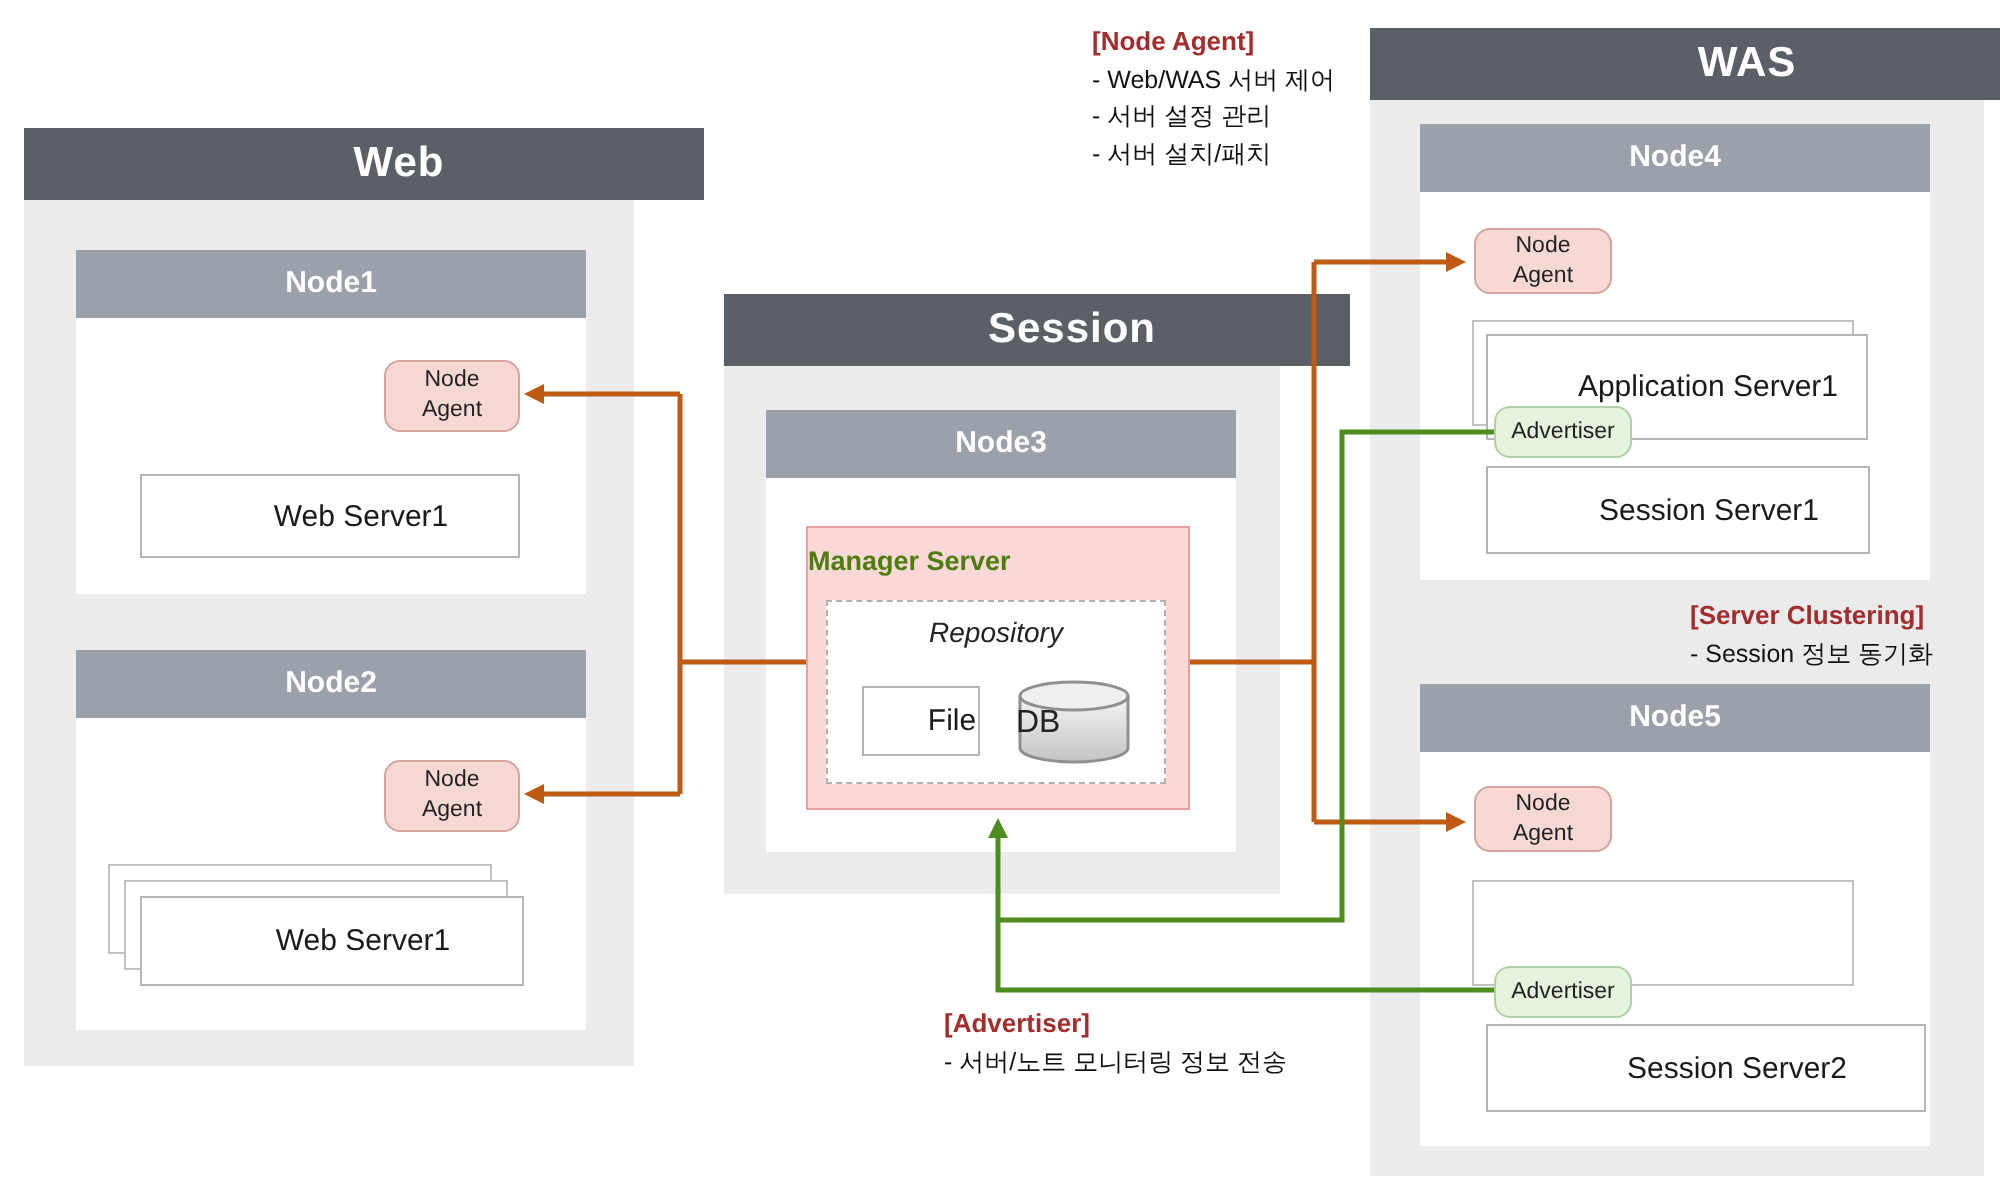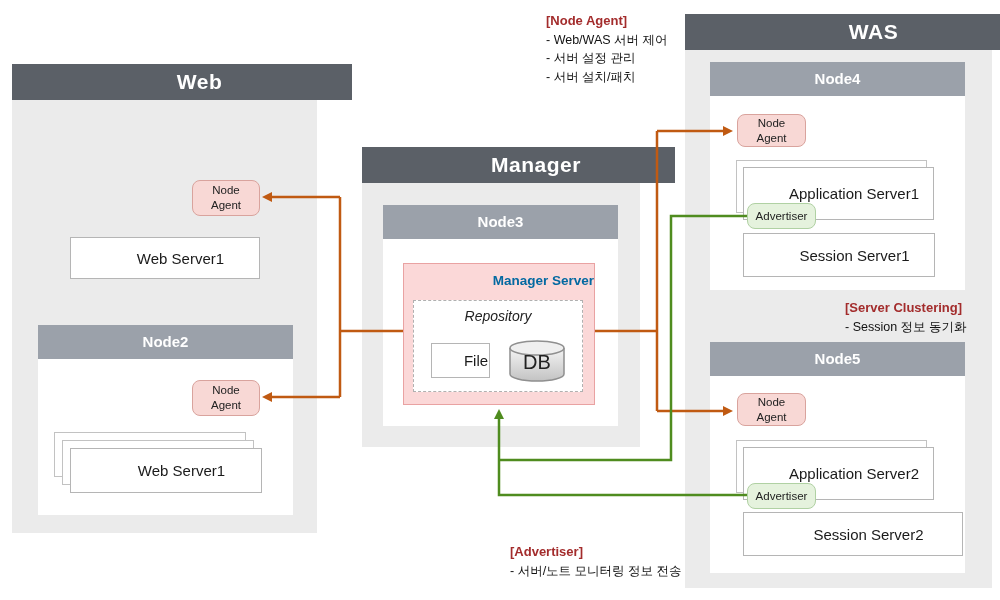--- a/index.html
+++ b/index.html
@@ -47,62 +47,65 @@
   .advertiser{
     background:#e5f2dd;border:1px solid #b0d1a3;border-radius:8px;
     display:flex;align-items:center;justify-content:center;
     font-size:11.5px;color:#222222;
   }
   #manager-server{
     left:403px;top:263px;width:192px;height:142px;
     background:#fbd8d8;border:1px solid #e9a2a2;
   }
   #manager-server-title{
-    position:absolute;left:0;top:9px;width:100%;text-align:right;
-    font-size:13.5px;font-weight:600;color:#0369a1;
+    position:absolute;left:0;top:9px;width:100%;text-align:left;
+    font-size:13.5px;font-weight:600;color:#4d7c0f;
   }
   #repository{
     left:413px;top:300px;width:170px;height:92px;
     background:#ffffff;border:1.5px dashed #b0b0b0;font-style:italic;
   }
   #repository-title{
     position:absolute;left:0;top:7px;width:100%;text-align:center;
     font-size:14px;color:#222222;
   }
   #file-box{left:431px;top:343px;width:59px;height:35px;text-align:center;}
   #db{left:508px;top:340px;width:58px;height:42px;}
   #db-label{left:508px;top:350px;width:58px;height:24px;line-height:24px;
-    text-align:center;font-size:20px;color:#222222;}
+    text-align:left;font-size:16px;color:#222222;}
 
   
   .note{line-height:18.5px;}
   .note-title{font-size:13px;font-weight:bold;color:#a32c2c;}
   .note-item{font-size:12.5px;color:#111111;}
   #note-node-agent{left:546px;top:12px;width:160px;}
   #note-clustering{left:845px;top:299px;width:160px;}
-  #note-advertiser{left:510px;top:503px;width:220px;margin-top:40px;}
+  #note-advertiser{left:472px;top:503px;width:220px;}
 
   
   #wires{position:absolute;left:0;top:0;pointer-events:none;}
 </style>
 </head>
 <body>
 
 <div id="canvas">
 
   <div class="abs panel" id="panel-web">
     <div class="panel-header">Web</div>
   </div>
   <div class="abs panel" id="panel-manager">
-    <div class="panel-header">Manager</div>
+    <div class="panel-header">Session</div>
   </div>
   <div class="abs panel" id="panel-was">
     <div class="panel-header">WAS</div>
   </div>
 
+  <div class="abs node" id="node1">
+    <div class="node-header">Node1</div>
+  </div>
   <div class="abs node" id="node2">
     <div class="node-header">Node2</div>
   </div>
   <div class="abs node" id="node3">
     <div class="node-header">Node3</div>
   </div>
   <div class="abs node" id="node4">
     <div class="node-header">Node4</div>
   </div>
   <div class="abs node" id="node5">
@@ -137,21 +140,20 @@
   <div class="abs" id="db-label">DB</div>
 
   <div class="abs agent" style="left:737px;top:114px;width:69px;height:33px;">Node Agent</div>
   <div class="abs stack-layer" style="left:736px;top:160px;width:191px;height:53px;"></div>
   <div class="abs server-box" style="left:743px;top:167px;width:191px;height:53px;">Application Server1</div>
   <div class="abs advertiser" style="left:747px;top:203px;width:69px;height:26px;">Advertiser</div>
   <div class="abs server-box" style="left:743px;top:233px;width:192px;height:44px;">Session Server1</div>
 
   <div class="abs agent" style="left:737px;top:393px;width:69px;height:33px;">Node Agent</div>
   <div class="abs stack-layer" style="left:736px;top:440px;width:191px;height:53px;"></div>
-  <div class="abs server-box" style="left:743px;top:447px;width:191px;height:53px;">Application Server2</div>
   <div class="abs advertiser" style="left:747px;top:483px;width:69px;height:26px;">Advertiser</div>
   <div class="abs server-box" style="left:743px;top:512px;width:220px;height:44px;">Session Server2</div>
 
   <svg id="wires" width="1000" height="600" viewBox="0 0 1000 600">
     <defs>
       <marker id="arrow-o" viewBox="0 0 10 10" refX="6" refY="5" markerWidth="10" markerHeight="10" orient="auto" markerUnits="userSpaceOnUse">
         <path d="M0,0 L10,5 L0,10 Z" fill="#c05a12"></path>
       </marker>
       <marker id="arrow-g" viewBox="0 0 10 10" refX="6" refY="5" markerWidth="10" markerHeight="10" orient="auto" markerUnits="userSpaceOnUse">
         <path d="M0,0 L10,5 L0,10 Z" fill="#4f8c1f"></path>

